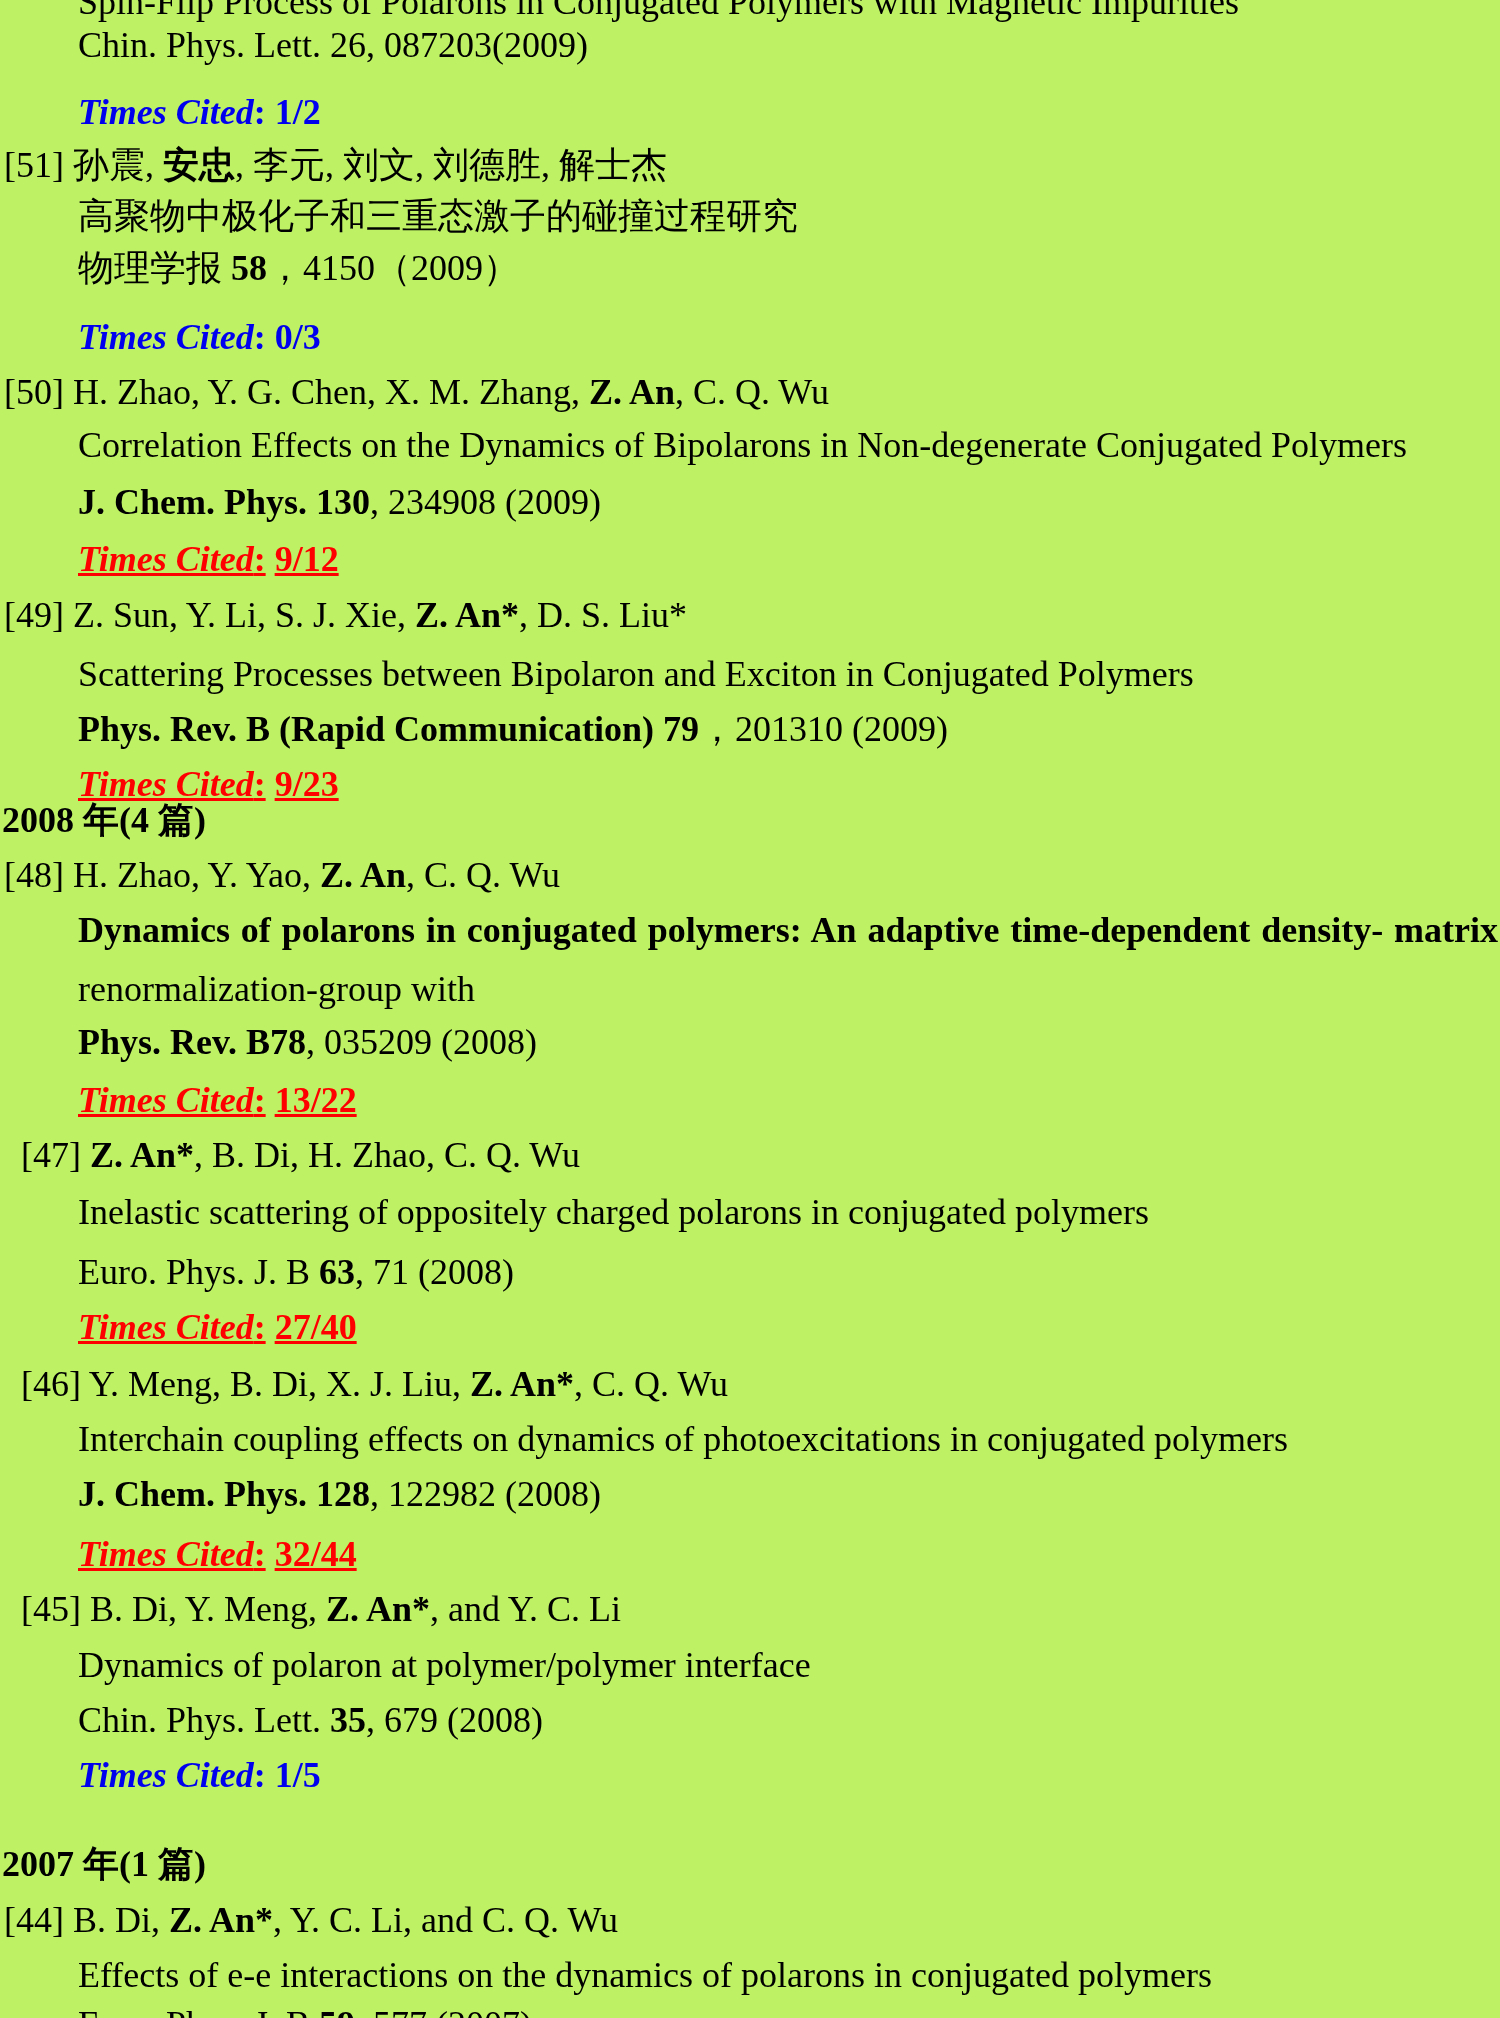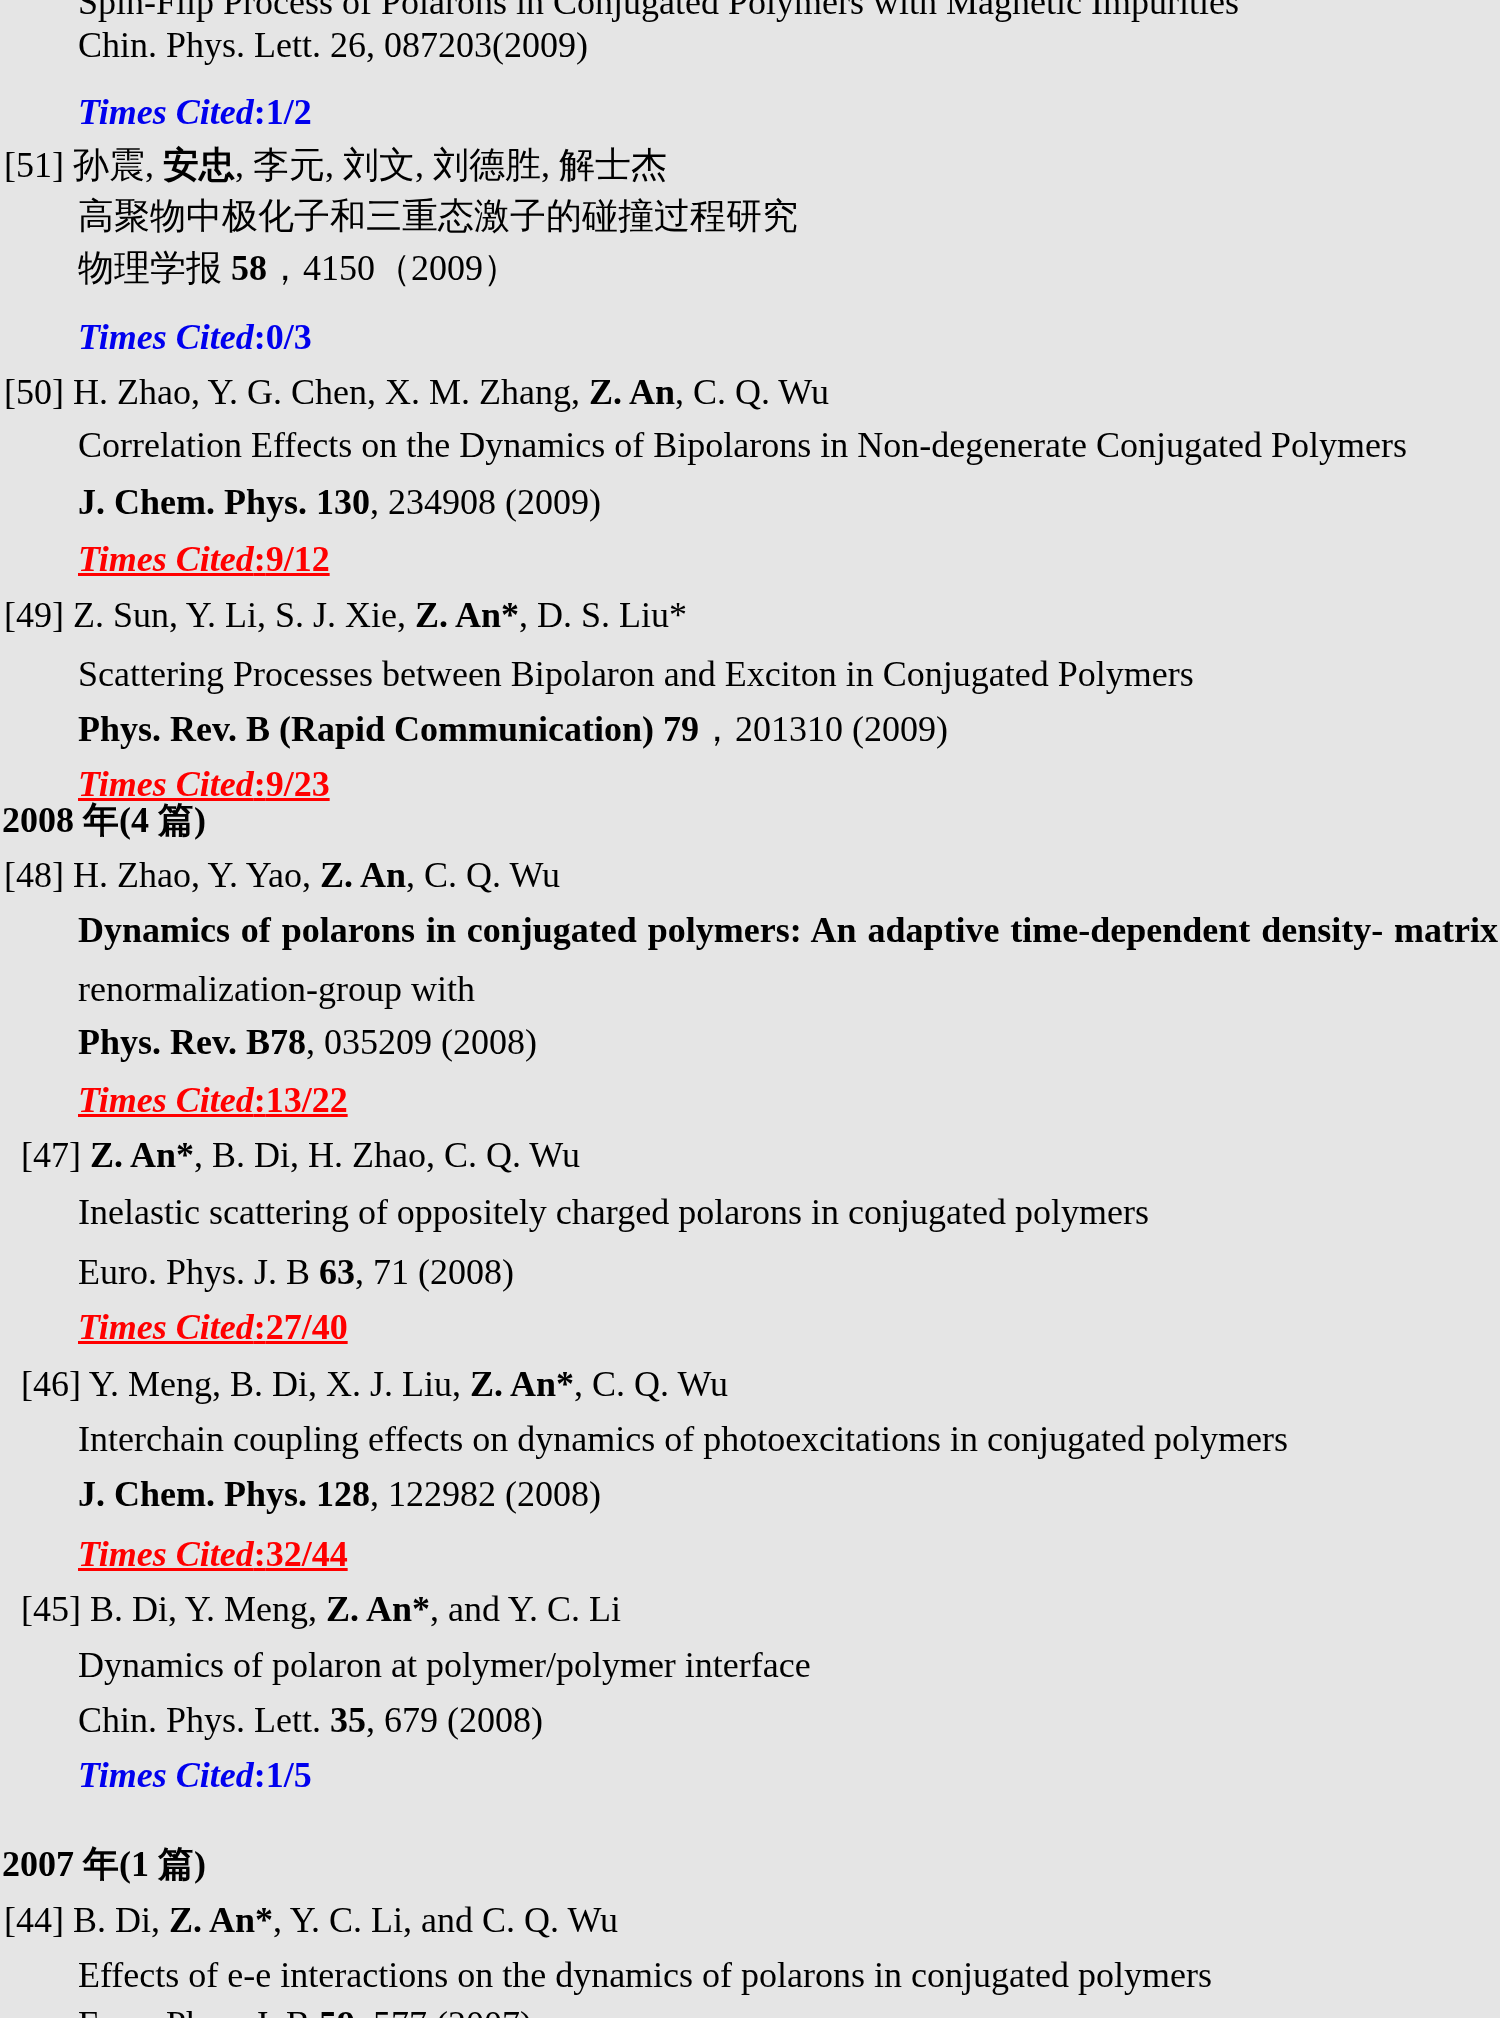--- a/index.html
+++ b/index.html
@@ -1,34 +1,34 @@
 <!DOCTYPE html>
 <html><head>
 <meta charset="utf-8">
 <style>
   html,body{margin:0;padding:0;background:#ffffff;}
   .page{
     position:relative;
     width:1500px;
     height:2018px;
     overflow:hidden;
-    background:#e5e5e5;
+    background:#bef264;
     color:#000000;
     font-family:"Liberation Serif","DejaVu Serif",serif;
     font-size:36px;
     line-height:55px;
   }
   .row{position:absolute;left:78px;white-space:nowrap;}
   .row.bracket{left:4px;}
   .row.bracket-indent{left:21px;}
   .row.header{left:2px;font-weight:bold;}
   .row.justify{white-space:normal;width:1420px;text-align:justify;text-align-last:justify;font-weight:bold;}
   .times{font-weight:bold;}
   .times .tc-label{font-style:italic;}
-  .times .tc-value{}
+  .times .tc-value{margin-left:9px;}
   .times[data-color="blue"]{color:#0000EE;}
   .times[data-color="red"]{color:#FF0000;text-decoration:underline;}
   b{font-weight:bold;}
 </style>
 </head>
 <body>
 
 <div class="page">
 
   <div>

